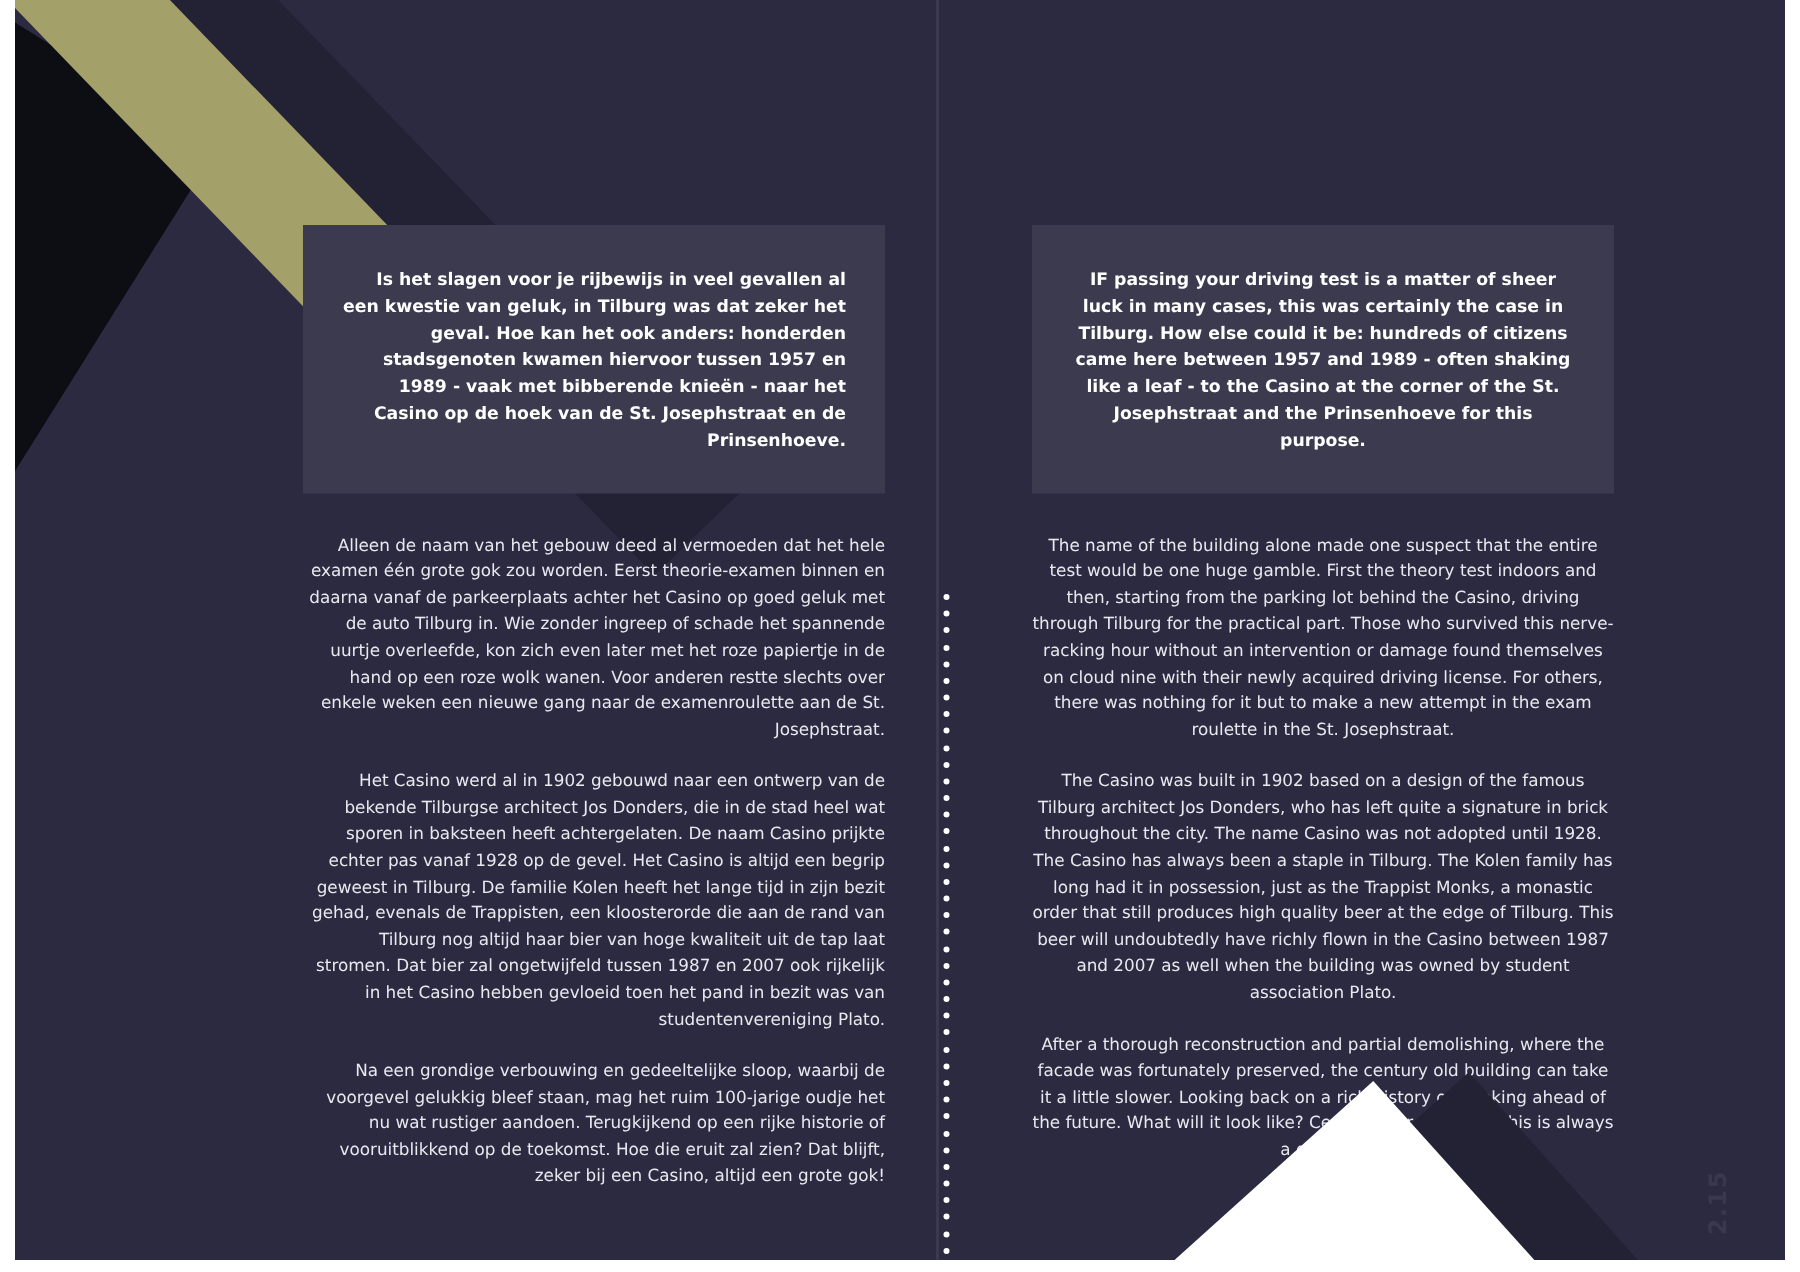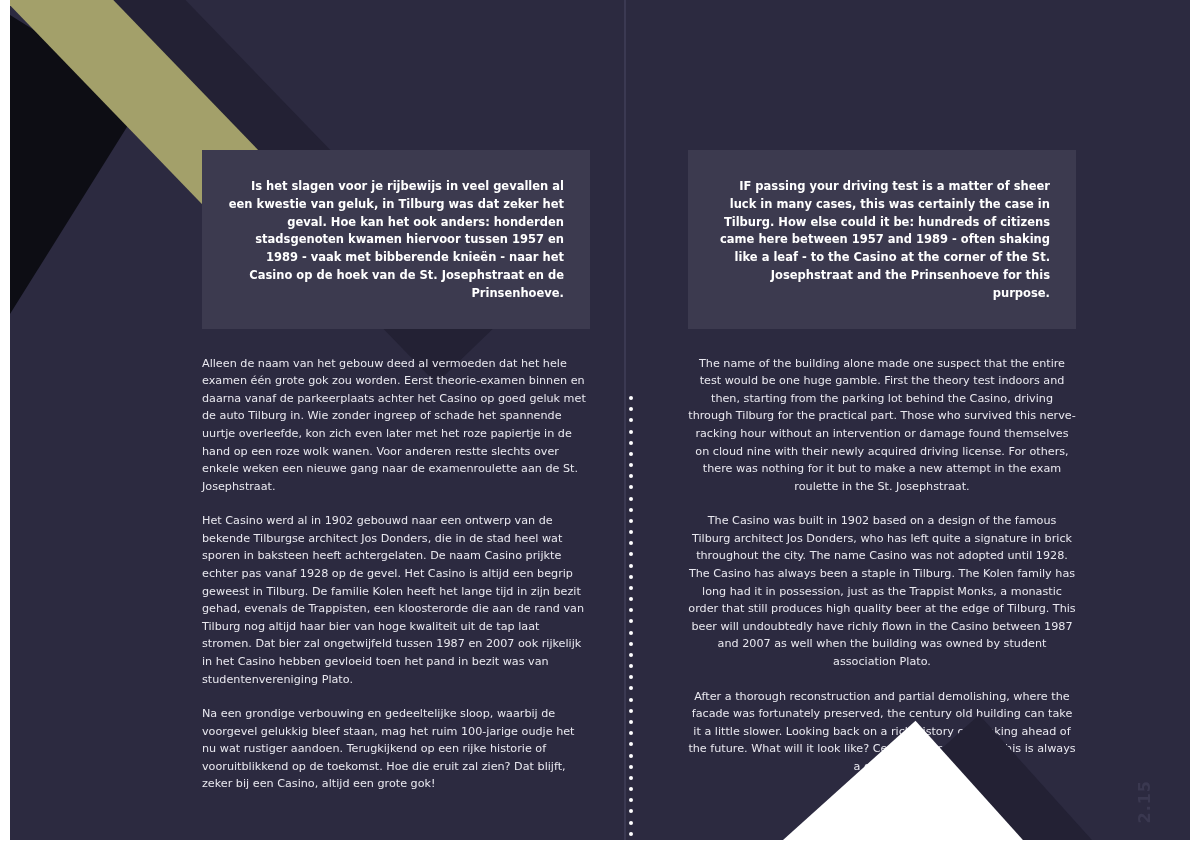--- a/index.html
+++ b/index.html
@@ -129,33 +129,33 @@
   .lede {
     background: #3c3a4f;
     color: #ffffff;
     font-size: 11.5px;
     line-height: 1.55;
     font-weight: bold;
     padding: 28px 26px 26px 26px;
     box-sizing: border-box;
   }
   .col-left .lede  { text-align: right; }
-  .col-right .lede { text-align: right; }
+  .col-right .lede { text-align: center; }
 
   .body {
     margin-top: 26px;
     color: #e9e8ef;
     font-size: 11.2px;
     line-height: 1.57;
   }
   .body p {
     margin: 0 0 17px 0;
   }
   .body p:last-child { margin-bottom: 0; }
-  .col-left .body  { text-align: left; }
+  .col-left .body  { text-align: right; }
   .col-right .body { text-align: center; }
 </style>
 </head>
 <body>
 
 <div class="page">
   <div class="spread">
 
     <div class="corner-black"></div>
     <div class="corner-dark-strip"></div>

